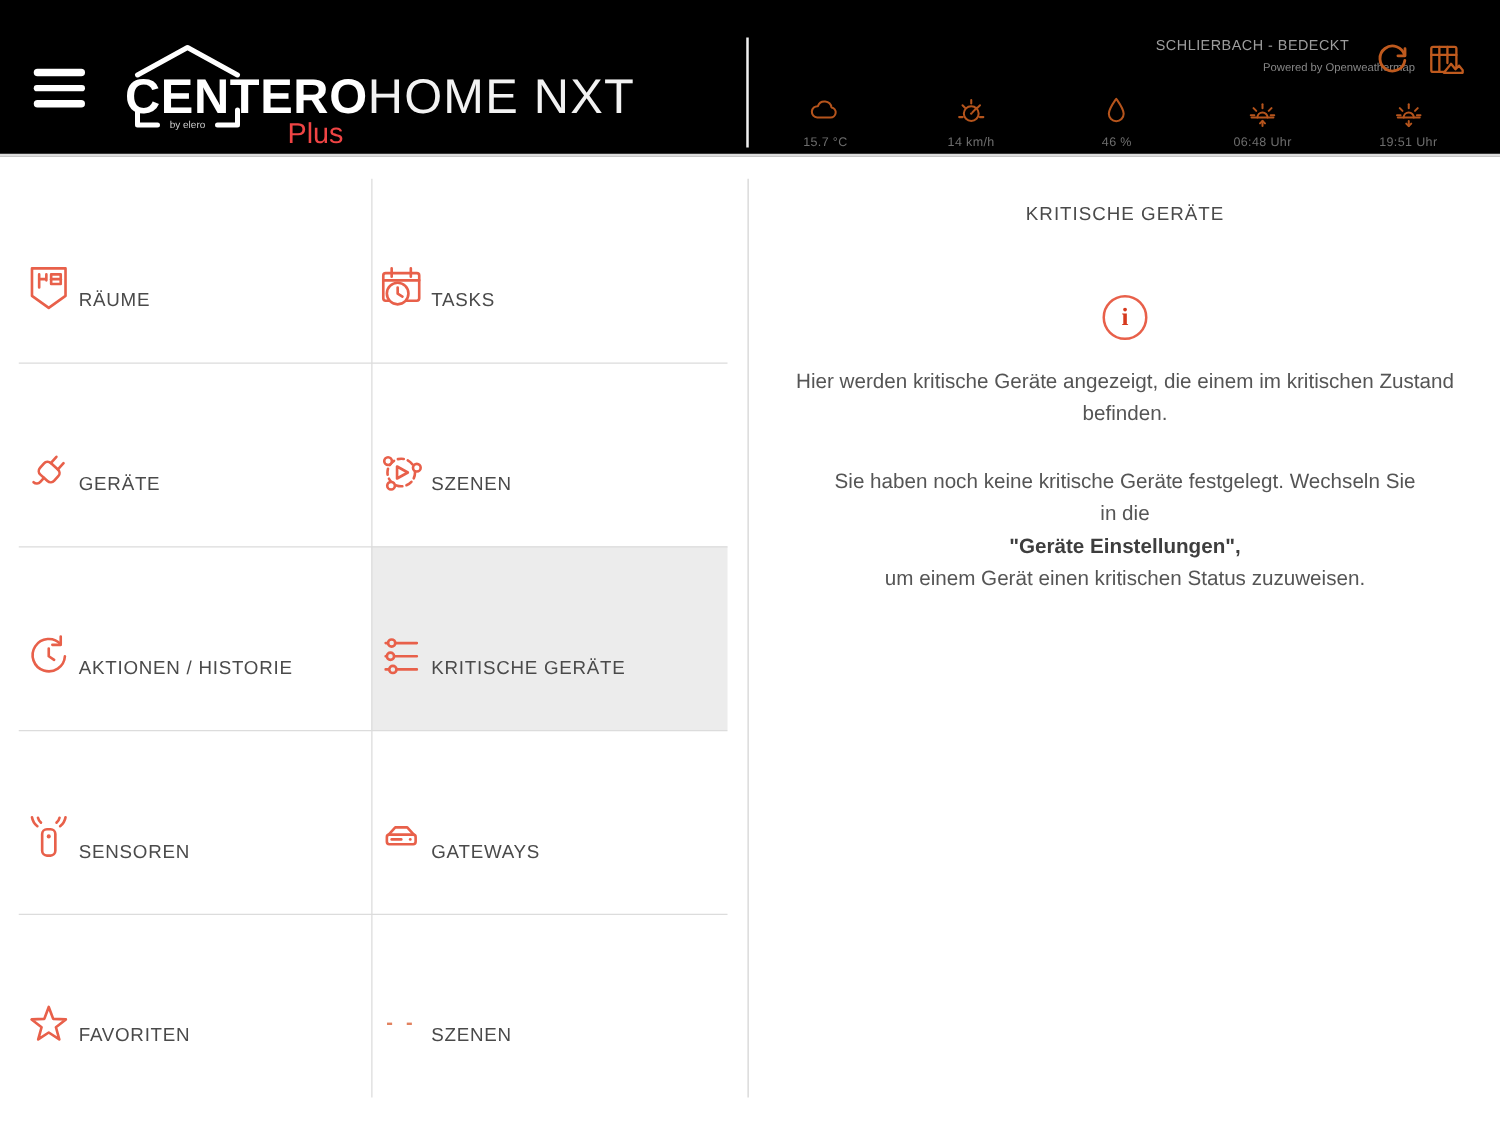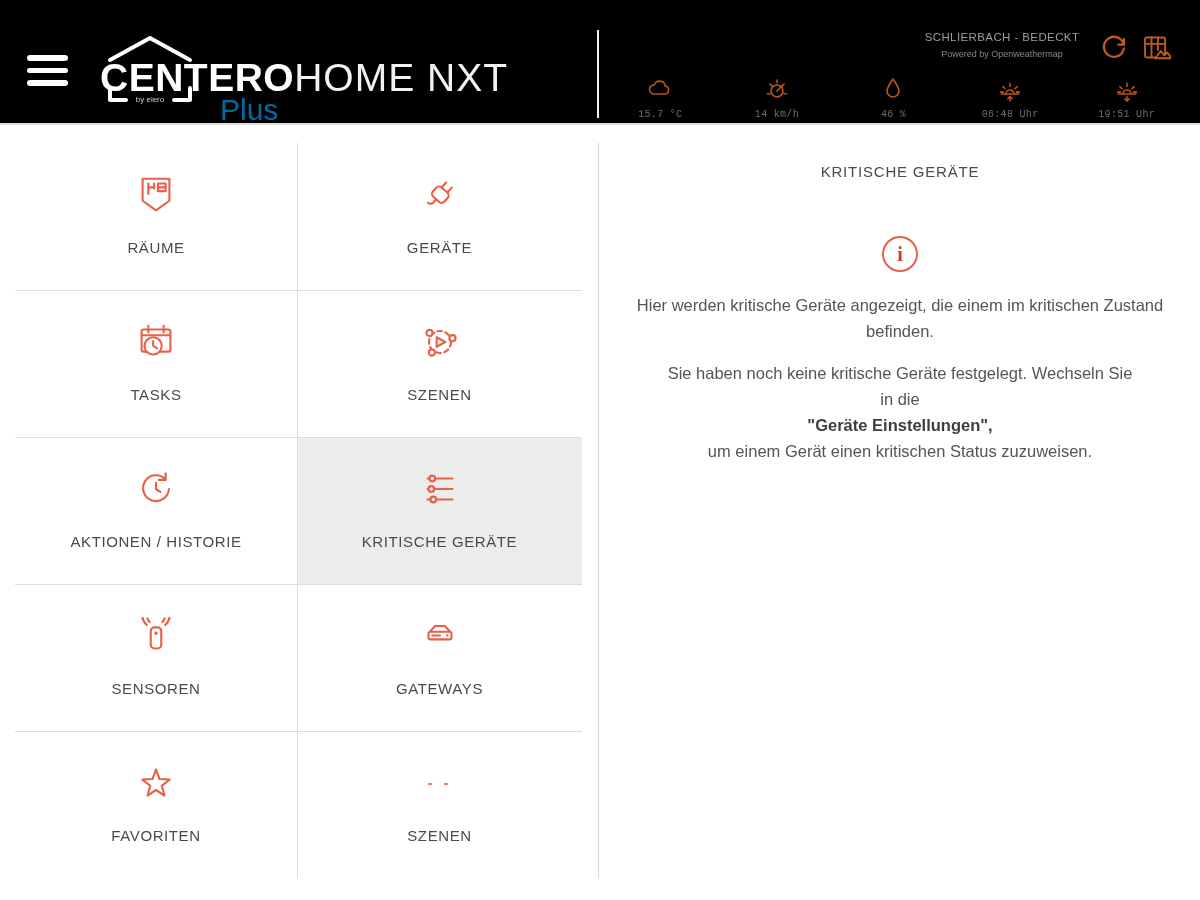--- a/index.html
+++ b/index.html
@@ -8,52 +8,52 @@
 
   
   .header{position:absolute;left:0;top:0;width:1200px;height:125px;background:#000;
           border-bottom:2px solid #dcdcdc;box-sizing:border-box;}
   .hamburger{position:absolute;left:27px;top:55px;width:42px;height:38px;cursor:pointer;}
   .hamburger span{display:block;width:41px;height:5.5px;background:#fff;border-radius:3px;margin-bottom:7px;}
   .logo-house{position:absolute;left:92px;top:30px;}
   .logo-text{position:absolute;left:100px;top:62px;white-space:nowrap;color:#fff;font-size:39px;line-height:32px;}
   .logo-text .brand{font-weight:bold;letter-spacing:.5px;}
   .logo-text .product{font-weight:normal;letter-spacing:1px;color:#f2f2f2;}
-  .logo-plus{position:absolute;left:220px;top:93px;color:#0369a1;font-size:30px;}
+  .logo-plus{position:absolute;left:230px;top:93px;color:#ef4444;font-size:23px;}
   .header-vline{position:absolute;left:597px;top:30px;width:2px;height:88px;background:#f0f0f0;}
   .weather-location{position:absolute;left:872px;top:31px;width:260px;text-align:center;
           color:#9d9d9d;font-size:11.5px;letter-spacing:.4px;}
-  .weather-powered{position:absolute;left:872px;top:49px;width:260px;text-align:center;
+  .weather-powered{position:absolute;left:872px;top:49px;width:260px;text-align:right;
           color:#878787;font-size:9px;}
   .hdr-icon{position:absolute;cursor:pointer;color:#bf5a1e;}
   .hdr-icon svg{display:block;}
   .metrics{position:absolute;left:602px;top:74px;width:583px;display:flex;}
-  .metric{flex:1;display:flex;flex-direction:column;align-items:center;color:#b5541c;font-family:Liberation Mono, monospace;}
+  .metric{flex:1;display:flex;flex-direction:column;align-items:center;color:#b5541c;}
   .metric .mval{margin-top:5px;font-size:10px;color:#6e6e6e;letter-spacing:.3px;}
 
   
   .grid{position:absolute;left:15px;top:143px;width:567px;height:735px;display:grid;
         grid-template-columns:282px 285px;grid-template-rows:repeat(5,147px);}
-  .cell{display:flex;flex-direction:column;align-items:center;padding-top:28px;box-sizing:border-box;cursor:pointer;}
+  .cell{display:flex;flex-direction:row;align-items:center;padding-top:28px;box-sizing:border-box;cursor:pointer;}
   .cell.selected{background:#ececec;}
   .cell .icon{width:48px;height:48px;display:flex;align-items:center;justify-content:center;color:#e8604a;}
   .cell .icon svg{display:block;}
   .cell .label{margin-top:20px;font-size:15px;color:#4a4a4a;letter-spacing:.6px;white-space:nowrap;}
   .icon.dash{font-size:16px;font-weight:bold;letter-spacing:3px;color:#e2825f;}
   .vline{position:absolute;width:1px;background:#dcdcdc;}
   .hline{position:absolute;height:1px;background:#dcdcdc;}
 
   
   .content{position:absolute;left:600px;top:125px;width:600px;text-align:center;color:#555;}
   .content .title{margin-top:38px;font-size:15px;color:#4a4a4a;letter-spacing:.8px;}
   .info-badge{display:inline-flex;align-items:center;justify-content:center;margin-top:56px;
         width:32px;height:32px;border:2px solid #e8604a;border-radius:50%;
         font-family:"Liberation Serif",serif;font-weight:bold;font-size:20px;color:#d63a1e;}
   .content .intro{margin:20px auto 0;width:560px;font-size:16.5px;line-height:26px;}
-  .content .empty{margin:16px auto 0;width:468px;font-size:16.5px;line-height:26px;}
+  .content .empty{margin:28px auto 0;width:468px;font-size:16.5px;line-height:26px;}
   .content .bold-line{font-weight:bold;color:#3e3e3e;}
 </style>
 </head>
 <body>
 
 <div class="page">
 
   <div class="header">
 
     <div class="hamburger">
@@ -158,40 +158,40 @@
           <rect x="26" y="12" width="8" height="8"></rect>
           <path d="M26 16h8"></path>
         </svg>
       </span>
       <span class="label">RÄUME</span>
     </div>
 
     <div class="cell">
       <span class="icon">
         <svg width="46" height="46" viewBox="0 0 48 48" fill="none" stroke="currentColor" stroke-width="2.2" stroke-linecap="round" stroke-linejoin="round">
+          <rect x="9" y="11" width="30" height="23" rx="2"></rect>
+          <path d="M16 7v7M32 7v7M9 17h30"></path>
+          <circle cx="21" cy="28" r="9" fill="#ffffff"></circle>
+          <path d="M21 23v5l4 2.5"></path>
+        </svg>
+      </span>
+      <span class="label">TASKS</span>
+    </div>
+
+    <div class="cell">
+      <span class="icon">
+        <svg width="46" height="46" viewBox="0 0 48 48" fill="none" stroke="currentColor" stroke-width="2.2" stroke-linecap="round" stroke-linejoin="round">
           <g transform="rotate(42 24 24)">
             <rect x="16" y="17" width="16" height="13" rx="4"></rect>
             <path d="M20 17v-7M28 17v-7"></path>
             <path d="M24 30v4.5a4 4 0 0 1-4 4"></path>
           </g>
         </svg>
       </span>
       <span class="label">GERÄTE</span>
-    </div>
-
-    <div class="cell">
-      <span class="icon">
-        <svg width="46" height="46" viewBox="0 0 48 48" fill="none" stroke="currentColor" stroke-width="2.2" stroke-linecap="round" stroke-linejoin="round">
-          <rect x="9" y="11" width="30" height="23" rx="2"></rect>
-          <path d="M16 7v7M32 7v7M9 17h30"></path>
-          <circle cx="21" cy="28" r="9" fill="#ffffff"></circle>
-          <path d="M21 23v5l4 2.5"></path>
-        </svg>
-      </span>
-      <span class="label">TASKS</span>
     </div>
 
     <div class="cell">
       <span class="icon">
         <svg width="46" height="46" viewBox="0 0 48 48" fill="none" stroke="currentColor" stroke-width="2.2" stroke-linecap="round" stroke-linejoin="round">
           <circle cx="24" cy="24" r="11.5" stroke-dasharray="5 3.5"></circle>
           <polygon points="20.5,19 29.5,24 20.5,29"></polygon>
           <circle cx="13" cy="14.5" r="3.2" fill="#ffffff"></circle>
           <circle cx="37" cy="20" r="3.2" fill="#ffffff"></circle>
           <circle cx="15.5" cy="35" r="3.2" fill="#ffffff"></circle>

